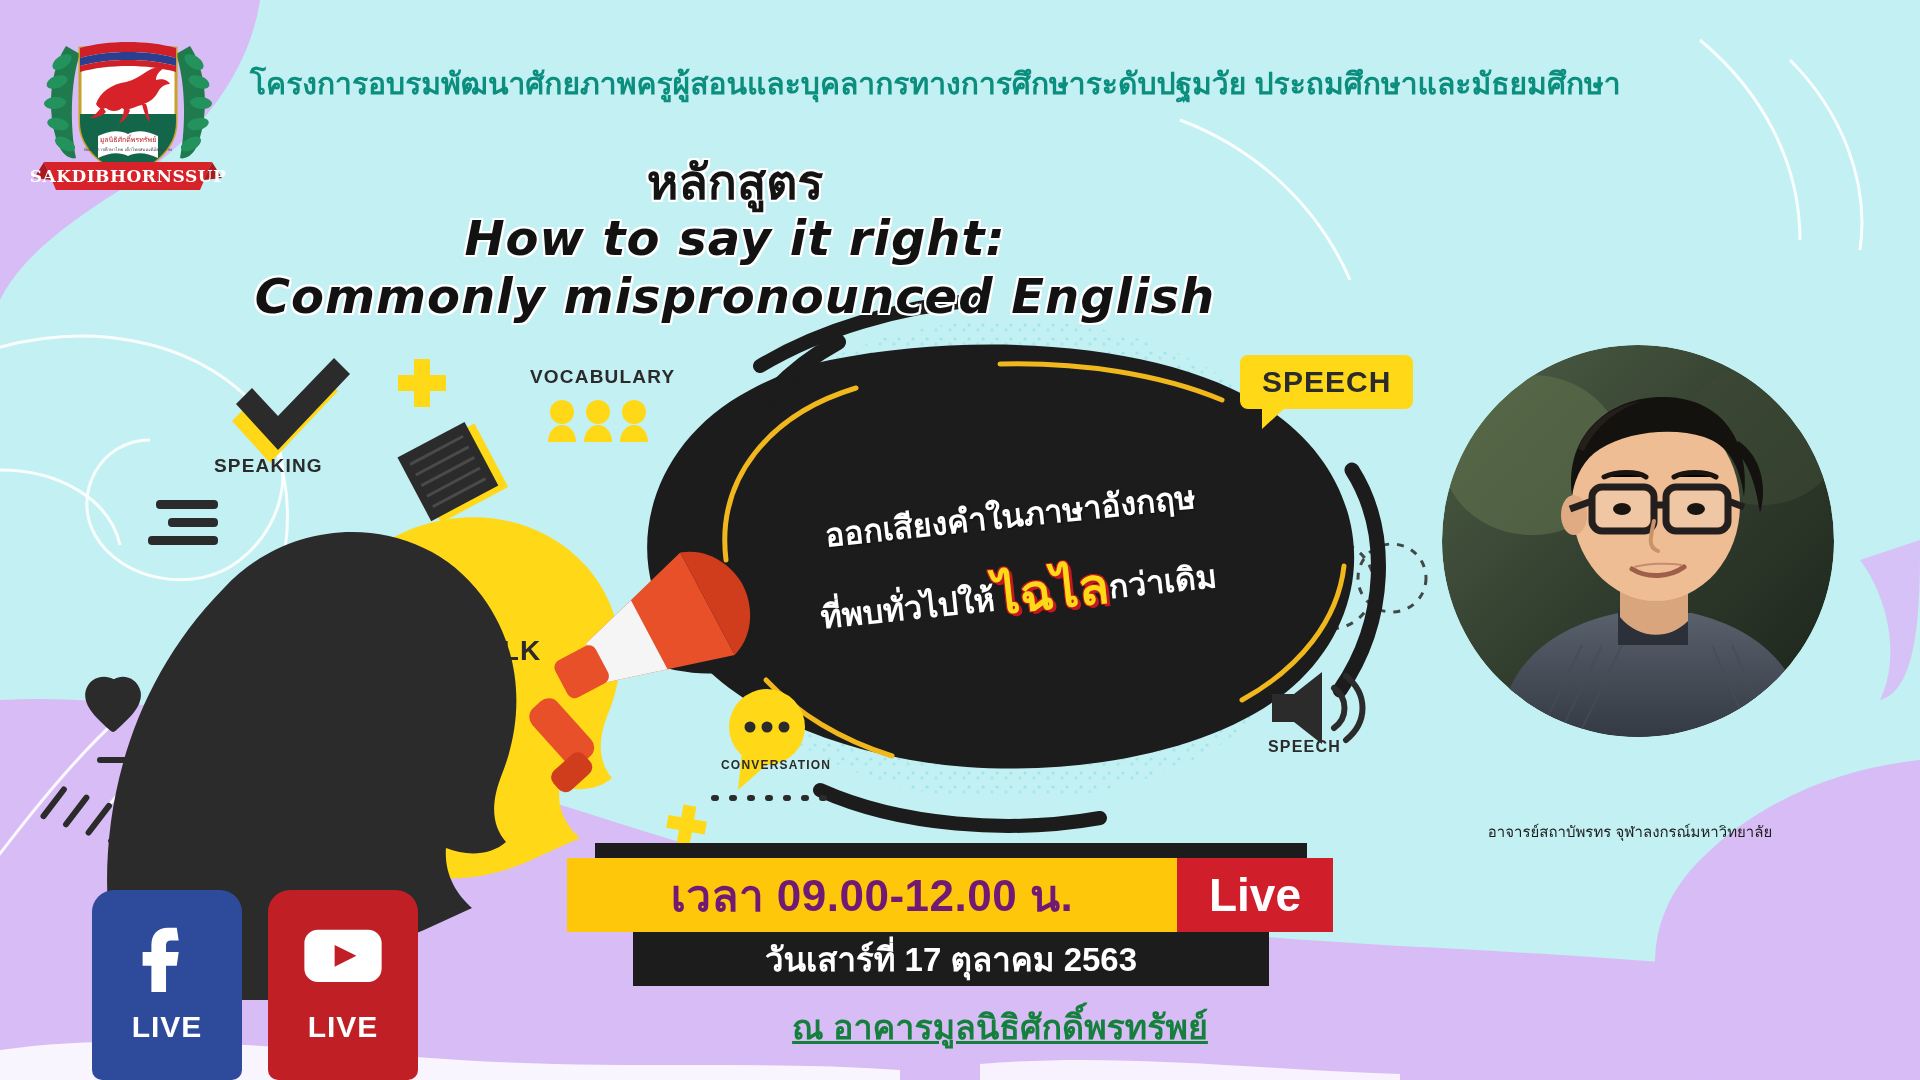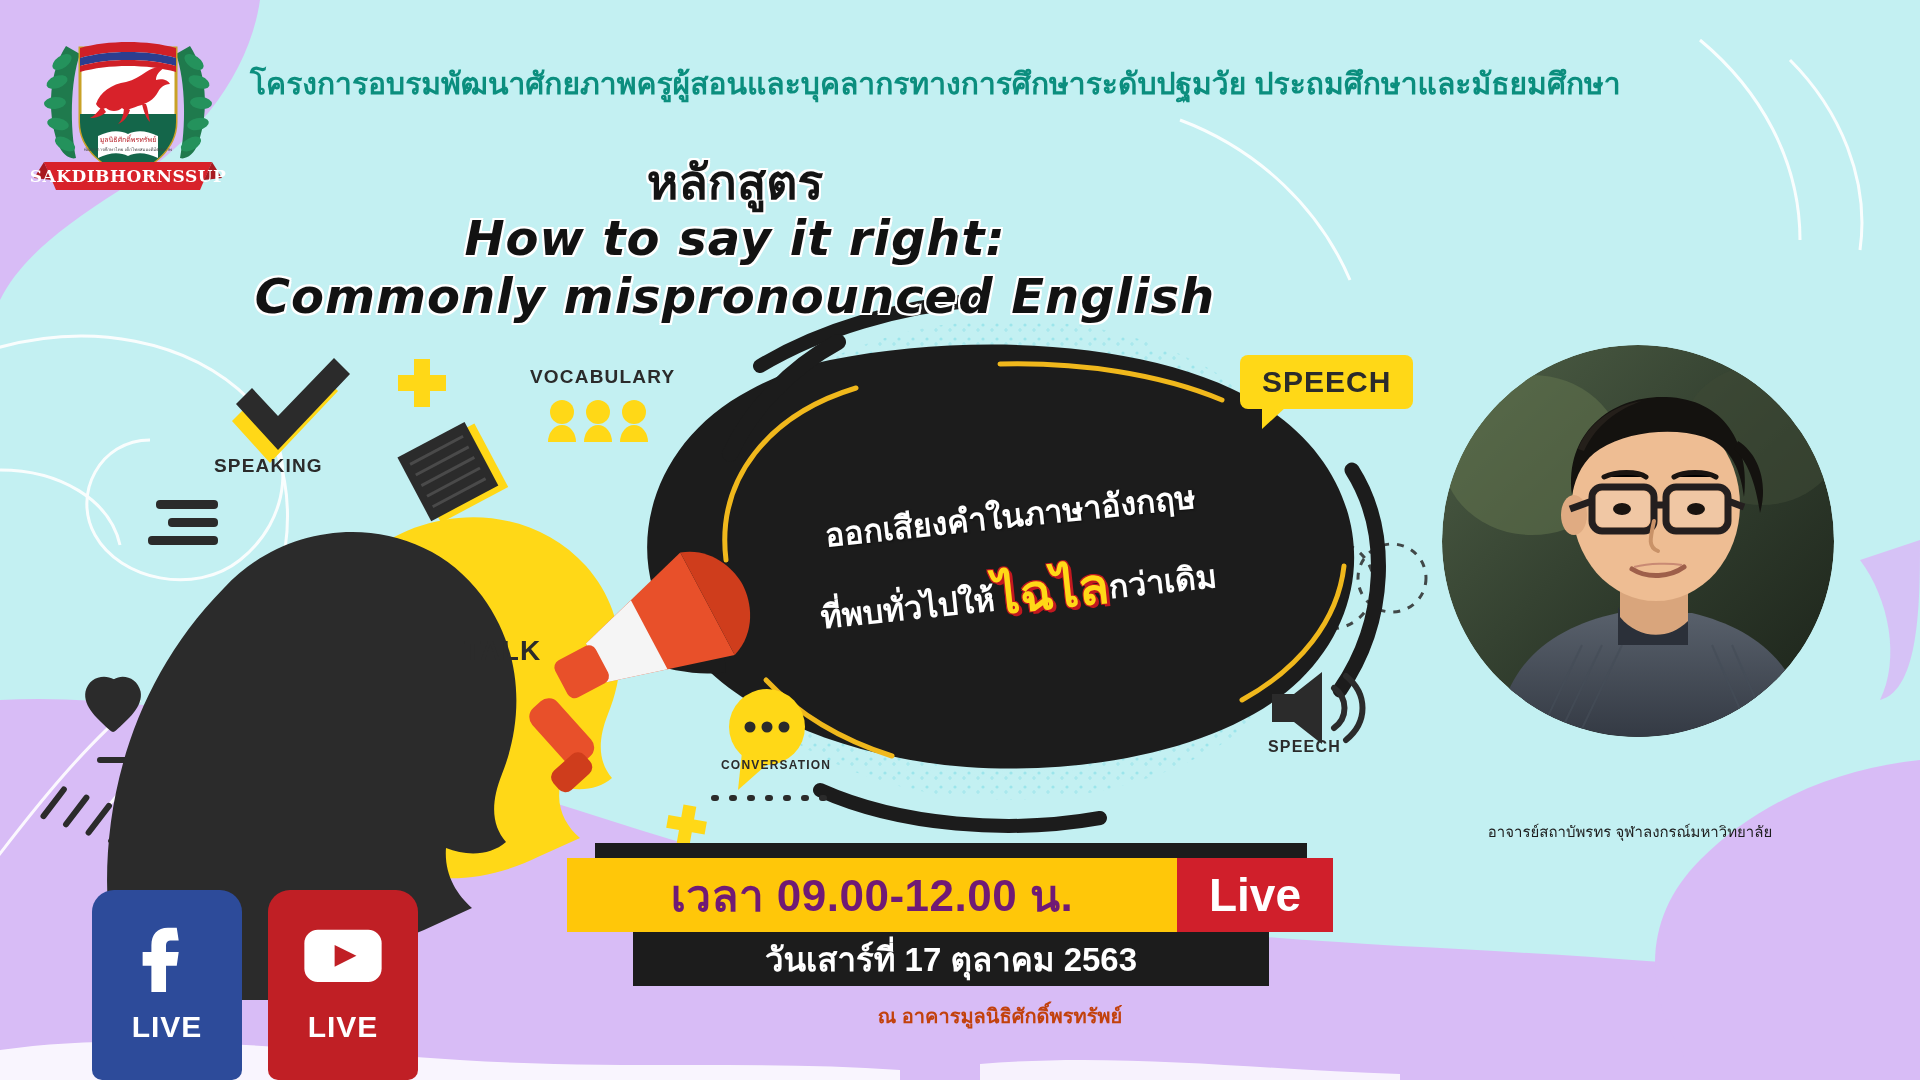--- a/index.html
+++ b/index.html
@@ -103,21 +103,21 @@
     background:#d01f2b; display:flex; align-items:center; justify-content:center;
   }
   .live-text { font-size:46px; font-weight:bold; color:#ffffff; letter-spacing:0px; }
   .date-box {
     position:absolute; left:633px; top:932px; width:636px; height:54px;
     background:#1c1c1c; display:flex; align-items:center; justify-content:center;
   }
   .date-text { font-size:33px; font-weight:bold; color:#ffffff; }
   .venue-text {
     position:absolute; left:600px; top:1000px; width:800px; text-align:center;
-    font-size:20px; font-weight:bold; color:#c2410c;
+    font-size:34px; font-weight:bold; color:#15803d;text-decoration:underline;
   }
 
   
   .social { position:absolute; width:150px; height:190px; border-radius:22px 22px 10px 10px;
             display:flex; flex-direction:column; align-items:center; justify-content:flex-start;
             padding-top:22px; }
   .fb  { left:92px;  top:890px; background:#2d4b9a; }
   .yt  { left:268px; top:890px; background:#c01f25; }
   .social .glyph { width:86px; height:86px; display:flex; align-items:center; justify-content:center; }
   .social .cap { margin-top:12px; font-size:30px; font-weight:bold; color:#fff; letter-spacing:1px; }

